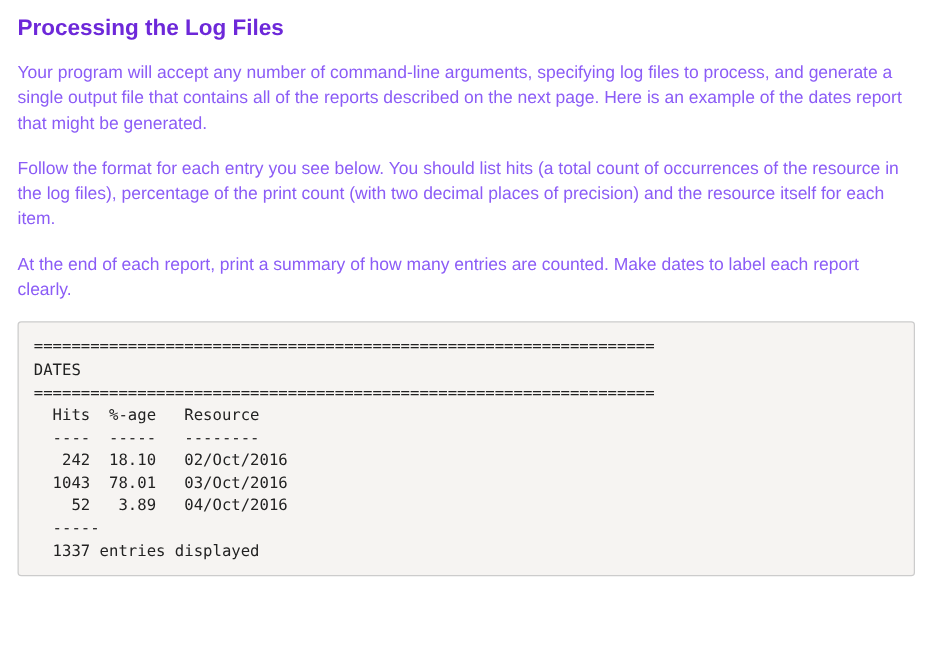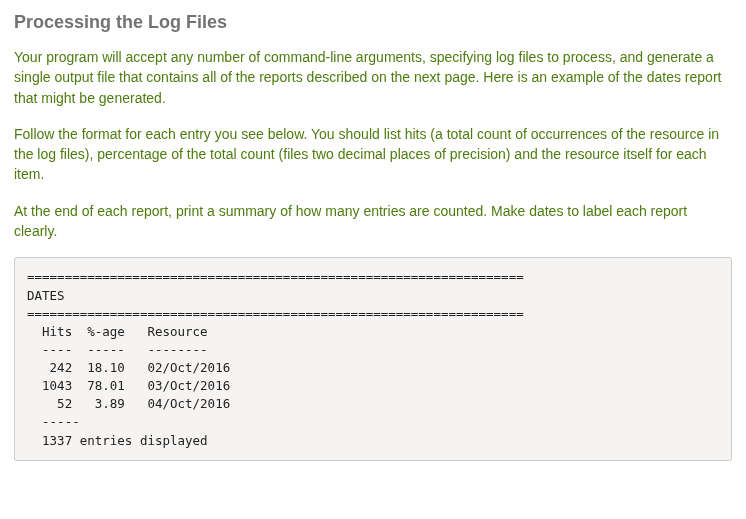--- a/index.html
+++ b/index.html
@@ -9,26 +9,26 @@
     font-family: Arial, Helvetica, sans-serif;
     font-size: 14px;
     color: #222;
     width: 746px;
     background: #fff;
   }
   h2 {
     font-size: 18px;
     font-weight: bold;
     margin: 2px 0 14px 0;
-    color: #737373;
+    color: #6d28d9;
   }
   p {
     margin: 0 0 16px 0;
     line-height: 1.45;
-    color: #4d7c0f;
+    color: #8b5cf6;
   }
   pre.report {
     background: #f6f4f2;
     border: 1px solid #ccc;
     border-radius: 3px;
     padding: 10px 12px;
     font-family: "Menlo", "Consolas", "DejaVu Sans Mono", monospace;
     font-size: 12.5px;
     line-height: 1.45;
     color: #222;
@@ -36,21 +36,21 @@
     overflow: hidden;
     margin: 0;
   }
 </style>
 </head>
 <body>
 
 <h2>Processing the Log Files</h2>
 
 <p>Your program will accept any number of command-line arguments, specifying log files to process, and generate a single output file that contains all of the reports described on the next page. Here is an example of the dates report that might be generated.</p>
-<p>Follow the format for each entry you see below. You should list hits (a total count of occurrences of the resource in the log files), percentage of the total count (files two decimal places of precision) and the resource itself for each item.</p>
+<p>Follow the format for each entry you see below. You should list hits (a total count of occurrences of the resource in the log files), percentage of the print count (with two decimal places of precision) and the resource itself for each item.</p>
 <p>At the end of each report, print a summary of how many entries are counted. Make dates to label each report clearly.</p>
 
 <pre class="report" id="report-pre">==================================================================
 DATES
 ==================================================================
   Hits  %-age   Resource
   ----  -----   --------
    242  18.10   02/Oct/2016
   1043  78.01   03/Oct/2016
     52   3.89   04/Oct/2016

